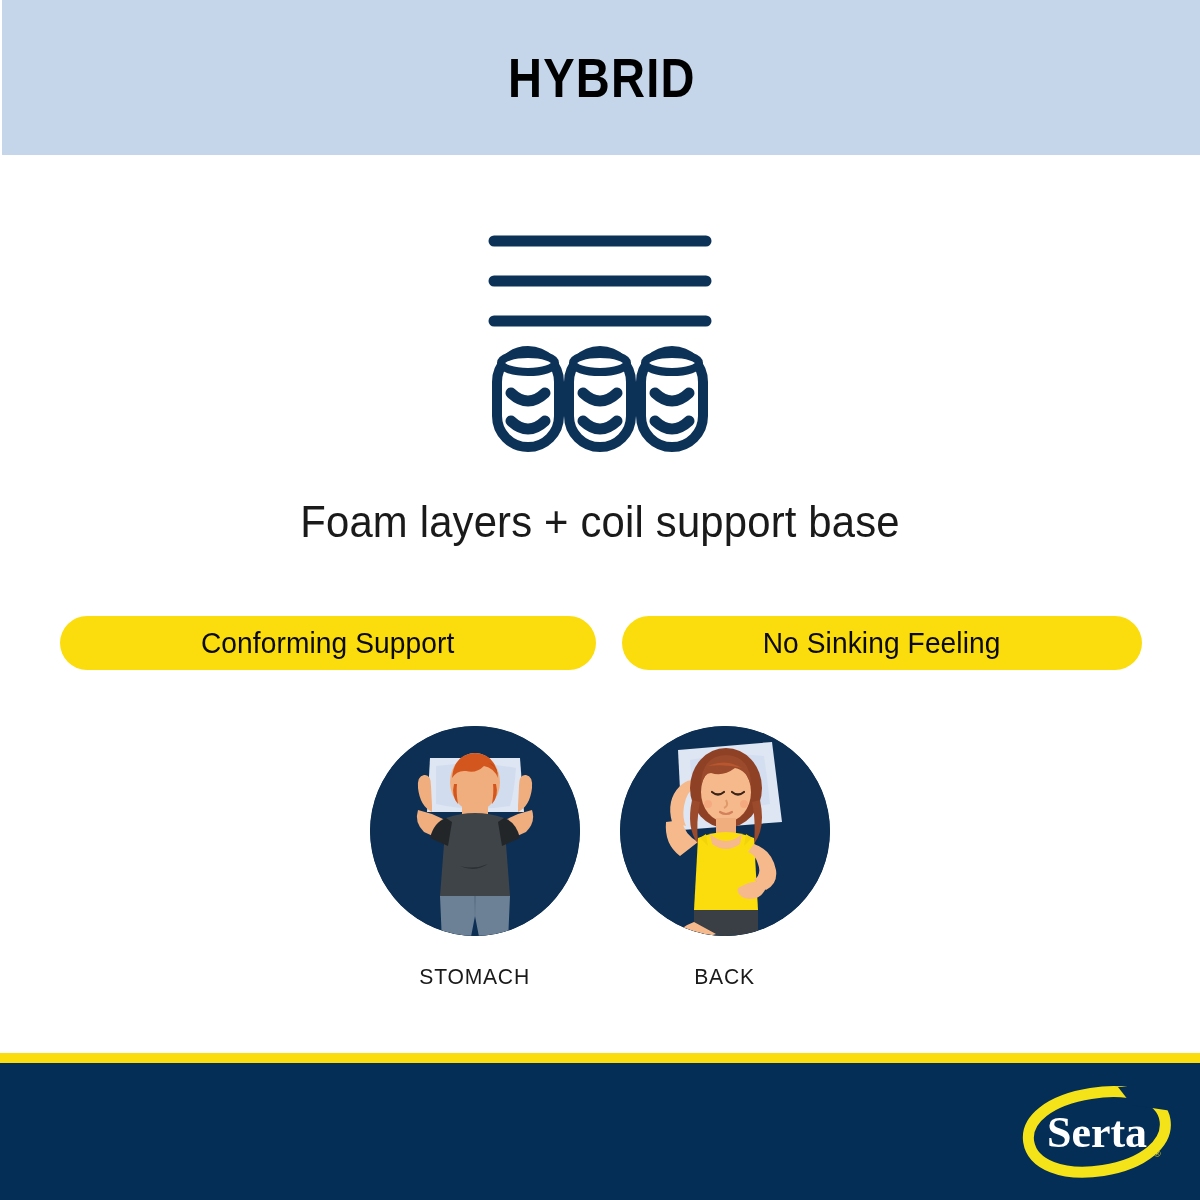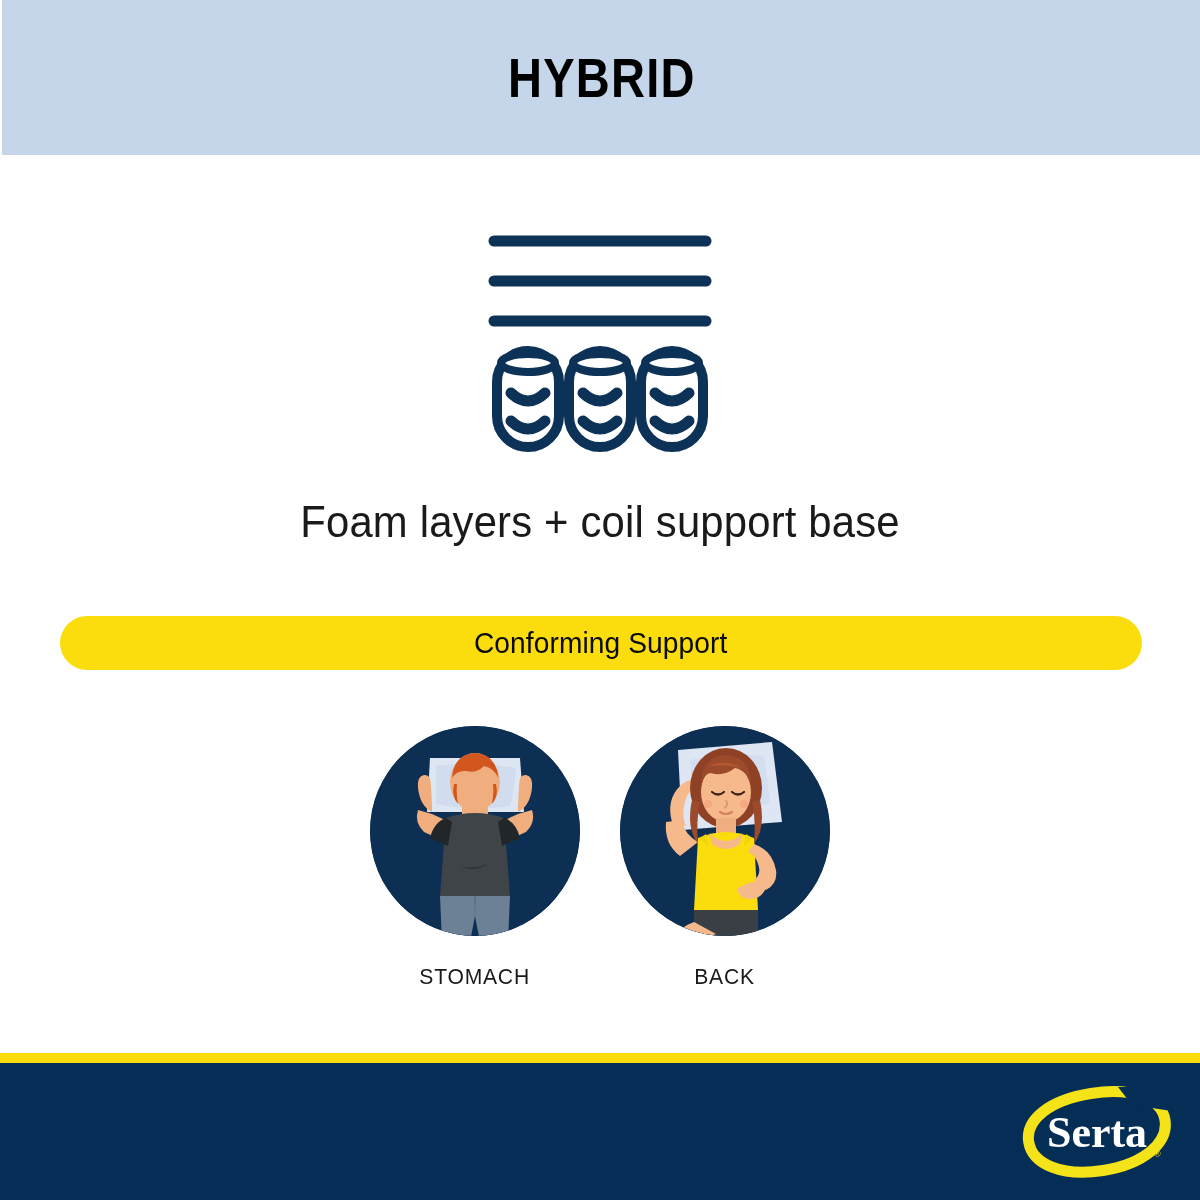--- a/index.html
+++ b/index.html
@@ -190,20 +190,23 @@
       <path d="M175 198 q17 16 34 0" fill="none" stroke="#0d3258" stroke-width="11" stroke-linecap="round"></path>
     </g>
   </svg>
 </div>
 
 <div class="headline">Foam layers + coil support base</div>
 
 <div class="badge-row">
   <div class="badge">
     <span class="badge-label">Conforming Support</span>
+  </div>
+  <div class="badge">
+    <span class="badge-label">No Sinking Feeling</span>
   </div>
 </div>
 
 <div class="positions">
 
   <div class="position">
     <div class="position-circle">
       <svg width="210" height="210" viewBox="0 0 210 210">
         <defs>
             <clipPath id="cs">

